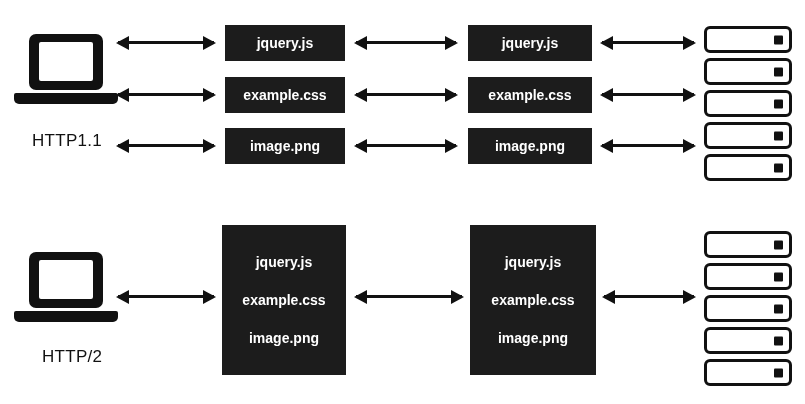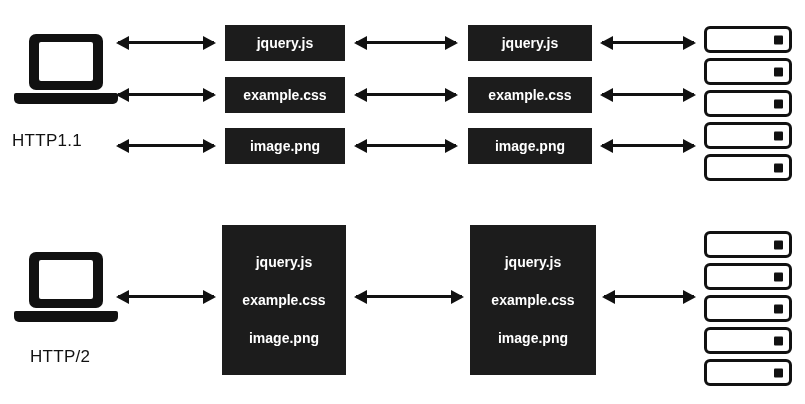--- a/index.html
+++ b/index.html
@@ -60,21 +60,21 @@
 </style>
 </head>
 <body>
 
 <div id="canvas">
 
   <div class="laptop" style="left:14px;top:34px;">
     <div class="screen"></div>
     <div class="base"></div>
   </div>
-  <div class="proto-label" style="left:12px;top:131px;">HTTP1.1</div>
+  <div class="proto-label" style="left:32px;top:131px;">HTTP1.1</div>
 
   <div class="file-box" style="left:225px;top:25px;width:120px;height:36px;">jquery.js</div>
   <div class="file-box" style="left:225px;top:77px;width:120px;height:36px;">example.css</div>
   <div class="file-box" style="left:225px;top:128px;width:120px;height:36px;">image.png</div>
 
   <div class="file-box" style="left:468px;top:25px;width:124px;height:36px;">jquery.js</div>
   <div class="file-box" style="left:468px;top:77px;width:124px;height:36px;">example.css</div>
   <div class="file-box" style="left:468px;top:128px;width:124px;height:36px;">image.png</div>
 
   <div class="arrow" style="left:118px;top:41px;width:96px;"></div>
@@ -94,21 +94,21 @@
     <div class="unit"></div>
     <div class="unit"></div>
     <div class="unit"></div>
     <div class="unit"></div>
   </div>
 
   <div class="laptop" style="left:14px;top:252px;">
     <div class="screen"></div>
     <div class="base"></div>
   </div>
-  <div class="proto-label" style="left:30px;top:347px;">HTTP/2</div>
+  <div class="proto-label" style="left:42px;top:347px;">HTTP/2</div>
 
   <div class="multi-box" style="left:222px;top:225px;width:124px;height:114px;">
     <span>jquery.js</span>
     <span>example.css</span>
     <span>image.png</span>
   </div>
 
   <div class="multi-box" style="left:470px;top:225px;width:126px;height:114px;">
     <span>jquery.js</span>
     <span>example.css</span>

